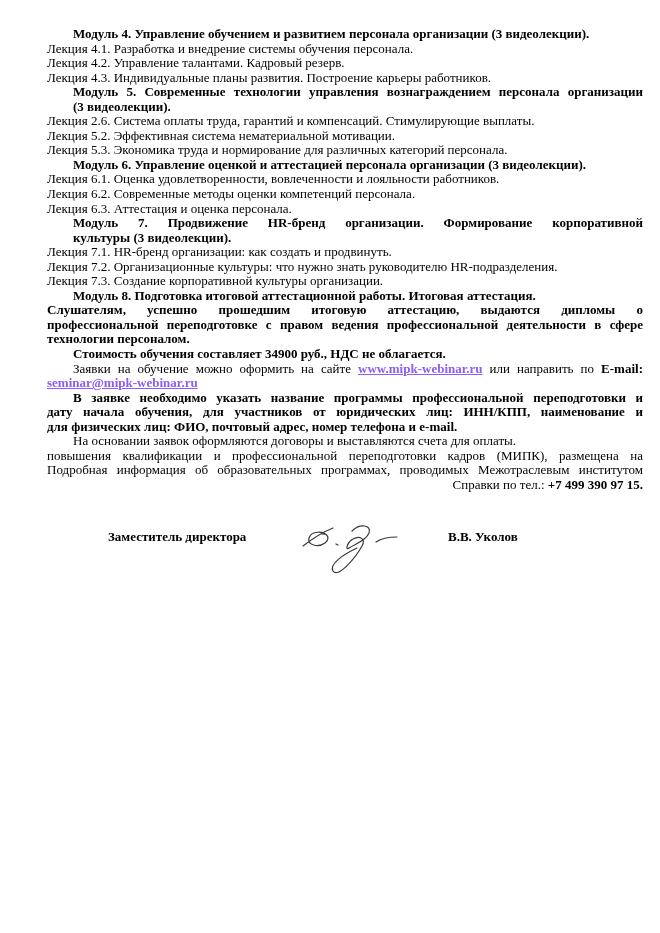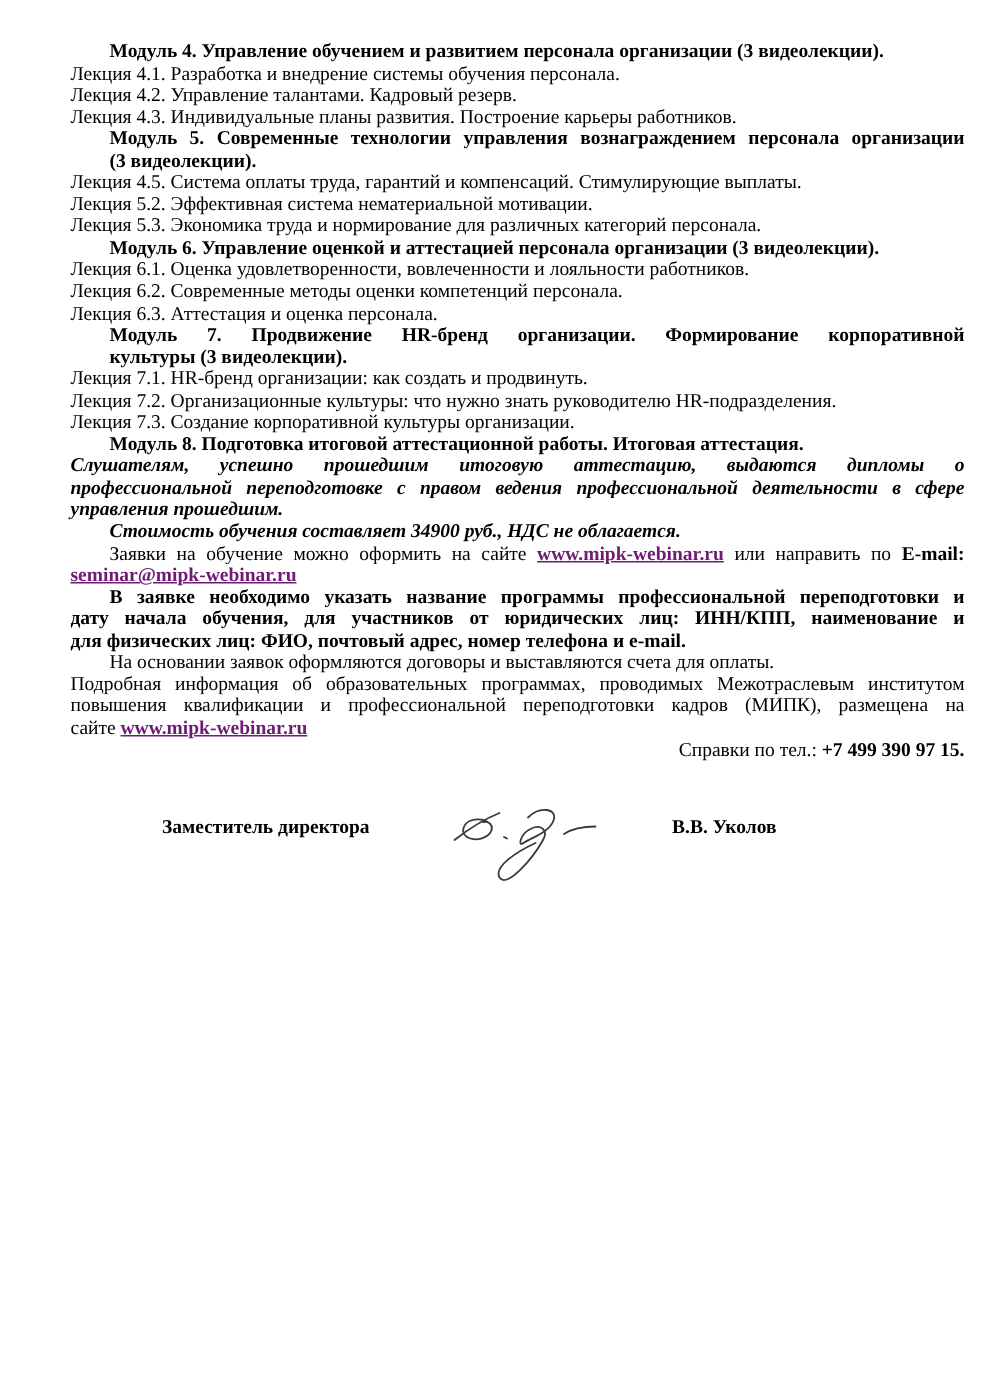--- a/index.html
+++ b/index.html
@@ -12,75 +12,74 @@
     font-family:"Liberation Serif",serif;
     font-size:13px;
     color:#000000;
     overflow:hidden;
   }
   .ln{height:14.55px;line-height:14.55px;white-space:nowrap;}
   .j{white-space:normal;text-align:justify;text-align-last:justify;overflow:hidden;}
   .ind{margin-left:26px;}
   .ind-sm{margin-left:15px;text-align:right;}
   .b{font-weight:bold;}
-  .bi{font-weight:bold;font-style:italic;}
-  .doclink{color:#701a75;font-weight:bold;text-decoration:underline;cursor:pointer;}
+  .bi{font-weight:bold;}
+  .doclink{color:#8b5cf6;font-weight:bold;text-decoration:underline;cursor:pointer;}
   .sig-row{position:relative;margin-top:34px;height:95px;text-decoration:underline;}
   .sig-pos{position:absolute;left:61px;top:2px;font-weight:bold;}
   .sig-name{position:absolute;left:401px;top:2px;font-weight:bold;text-align:right;}
   .sig-svg{position:absolute;left:253px;top:-8px;}
   .sig-svg path{fill:none;stroke:#3a3a3a;stroke-width:1.2;stroke-linecap:round;}
 </style>
 </head>
 <body>
 
 <div class="page">
 
   <div class="ln ind b">Модуль 4. Управление обучением и развитием персонала организации (3 видеолекции).</div>
   <div class="ln">Лекция 4.1. Разработка и внедрение системы обучения персонала.</div>
   <div class="ln">Лекция 4.2. Управление талантами. Кадровый резерв.</div>
   <div class="ln">Лекция 4.3. Индивидуальные планы развития. Построение карьеры работников.</div>
 
   <div class="ln ind b j">Модуль 5. Современные технологии управления вознаграждением персонала организации</div>
   <div class="ln ind b">(3 видеолекции).</div>
-  <div class="ln">Лекция 4.5. Система оплаты труда, гарантий и компенсаций. Стимулирующие выплаты.</div>
+  <div class="ln">Лекция 2.6. Система оплаты труда, гарантий и компенсаций. Стимулирующие выплаты.</div>
   <div class="ln">Лекция 5.2. Эффективная система нематериальной мотивации.</div>
   <div class="ln">Лекция 5.3. Экономика труда и нормирование для различных категорий персонала.</div>
 
   <div class="ln ind b">Модуль 6. Управление оценкой и аттестацией персонала организации (3 видеолекции).</div>
   <div class="ln">Лекция 6.1. Оценка удовлетворенности, вовлеченности и лояльности работников.</div>
   <div class="ln">Лекция 6.2. Современные методы оценки компетенций персонала.</div>
   <div class="ln">Лекция 6.3. Аттестация и оценка персонала.</div>
 
   <div class="ln ind b j">Модуль 7. Продвижение HR-бренд организации. Формирование корпоративной</div>
   <div class="ln ind b">культуры (3 видеолекции).</div>
   <div class="ln">Лекция 7.1. HR-бренд организации: как создать и продвинуть.</div>
   <div class="ln">Лекция 7.2. Организационные культуры: что нужно знать руководителю HR-подразделения.</div>
   <div class="ln">Лекция 7.3. Создание корпоративной культуры организации.</div>
 
   <div class="ln ind b">Модуль 8. Подготовка итоговой аттестационной работы. Итоговая аттестация.</div>
 
   <div class="ln bi j">Слушателям, успешно прошедшим итоговую аттестацию, выдаются дипломы о</div>
   <div class="ln bi j">профессиональной переподготовке с правом ведения профессиональной деятельности в сфере</div>
-  <div class="ln bi">управления прошедшим.</div>
+  <div class="ln bi">технологии персоналом.</div>
 
   <div class="ln ind bi">Стоимость обучения составляет 34900 руб., НДС не облагается.</div>
 
   <div class="ln ind j"><span>Заявки на обучение можно оформить на сайте </span><span class="doclink">www.mipk-webinar.ru</span><span> или направить по </span><span class="b">E-mail:</span></div>
   <div class="ln"><span class="doclink">seminar@mipk-webinar.ru</span></div>
 
   <div class="ln ind b j">В заявке необходимо указать название программы профессиональной переподготовки и</div>
   <div class="ln b j">дату начала обучения, для участников от юридических лиц: ИНН/КПП, наименование и</div>
   <div class="ln b">для физических лиц: ФИО, почтовый адрес, номер телефона и e-mail.</div>
 
   <div class="ln ind">На основании заявок оформляются договоры и выставляются счета для оплаты.</div>
 
+  <div class="ln j">повышения квалификации и профессиональной переподготовки кадров (МИПК), размещена на</div>
   <div class="ln j">Подробная информация об образовательных программах, проводимых Межотраслевым институтом</div>
-  <div class="ln j">повышения квалификации и профессиональной переподготовки кадров (МИПК), размещена на</div>
-  <div class="ln"><span>сайте </span><span class="doclink">www.mipk-webinar.ru</span></div>
 
   <div class="ln ind-sm"><span>Справки по тел.: </span><span class="b">+7 499 390 97 15.</span></div>
 
   <div class="sig-row">
     <span class="sig-pos">Заместитель директора</span>
     <svg class="sig-svg" width="110" height="72" viewBox="0 0 110 72">
       <path d="M28,18 C24,11 11,12 9,19 C7,26 18,29 25,24 C30,20 28,14 22,15"></path>
       <path d="M3,27 C12,20 23,13 33,9"></path>
       <path d="M36,25 l2,1"></path>
       <path d="M52,12 C60,4 72,6 69,14 C66,22 55,25 49,29 C45,32 47,23 53,20 C60,16 66,20 62,27 C56,38 38,60 33,52 C29,45 44,35 57,29"></path>

